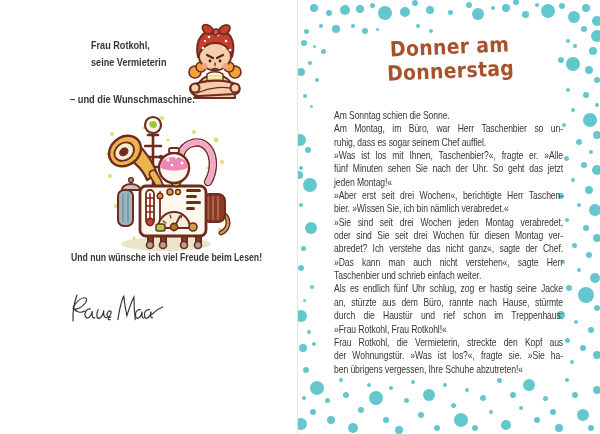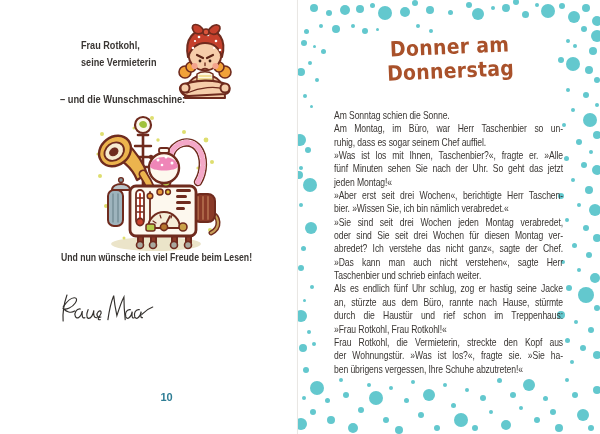--- a/index.html
+++ b/index.html
@@ -1,21 +1,21 @@
 <!DOCTYPE html>
 <html style="--dot-teal: #63c8ce; --title-rust: #a9512a; --body-text: #3a3633; --page-number-teal: #2f7e95; --illustration-outline: #6f2b1e;"><head>
 <meta charset="utf-8">
 <style>
   html,body{margin:0;padding:0;background:#ffffff;}
   .book{
     position:relative; width:600px; height:434px; background:#ffffff;
     font-family:"Liberation Sans", sans-serif; overflow:hidden;
   }
   .page{position:absolute; top:0; height:434px; background:#fff;}
-  .left-page{left:8px; width:297px;}
+  .left-page{left:18px; width:297px;}
   .left-page::after{
     content:""; position:absolute; right:0; top:0; bottom:0; width:10px;
     background:linear-gradient(90deg, rgba(0,0,0,0), rgba(0,0,0,0.035));
     pointer-events:none;
   }
   .right-page{left:297px; width:303px; border-left:1px solid #e9e7e4; box-sizing:border-box; overflow:hidden;}
 
   
   .caption-1{
     position:absolute; left:73px; top:37px; font-size:10.6px; font-weight:bold;
@@ -231,21 +231,20 @@
         <path d="M35,30 C29,29 25,36 27,41 C29,46 36,43 38,33 C37,40 38,45 42,43"></path>
         <path d="M47,31 C45,36 44,42 47,44 C51,45 55,39 56,32 C55,38 56,44 61,43"></path>
         <path d="M67,42 C61,44 59,38 63,34 C67,31 69,35 66,39 C63,43 61,47 66,46"></path>
         <path d="M78,46 C80,32 84,17 87,10 C88,20 90,31 92,40 C95,31 99,19 103,12 C103,24 104,37 105,46"></path>
         <path d="M113,31 C107,30 104,37 106,42 C108,46 114,44 116,34 C115,41 116,45 119,43"></path>
         <path d="M127,31 C121,30 118,37 120,42 C122,46 128,44 130,34 C129,40 129,44 132,43"></path>
         <path d="M131,38 C136,33 142,29 148,27"></path>
       </g>
     </svg>
 
-    <div class="page-number">10</div>
   </div>
 
   <div class="page right-page">
     <div class="dot-layer">
         <span class="dot" style="left: 12px; top: 4px; width: 8px; height: 8px;"></span>
         <span class="dot" style="left: 28px; top: 10px; width: 6px; height: 6px;"></span>
         <span class="dot" style="left: 42px; top: 5px; width: 10px; height: 10px;"></span>
         <span class="dot" style="left: 58px; top: 5px; width: 8px; height: 8px;"></span>
         <span class="dot" style="left: 71.5px; top: 2.5px; width: 5px; height: 5px;"></span>
         <span class="dot" style="left: 80px; top: 6px; width: 14px; height: 14px;"></span>

